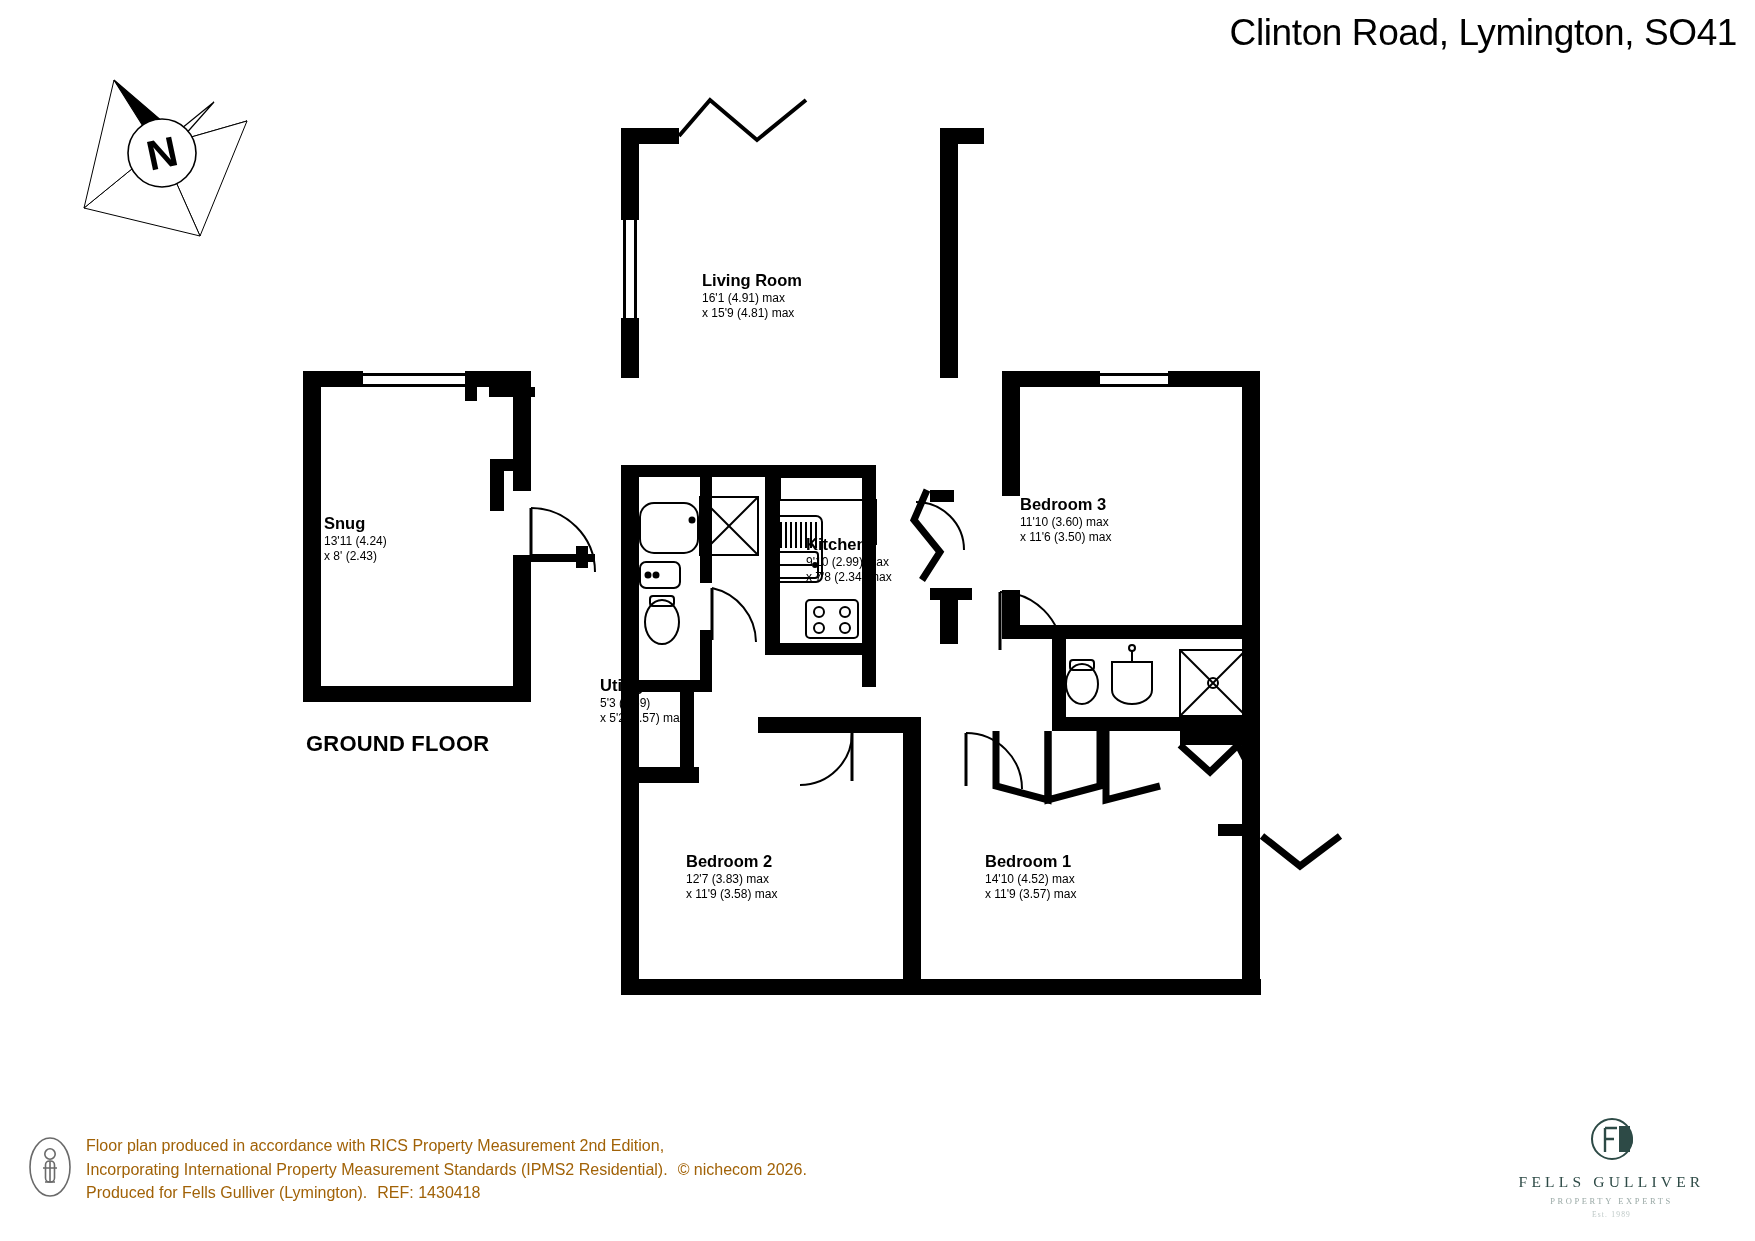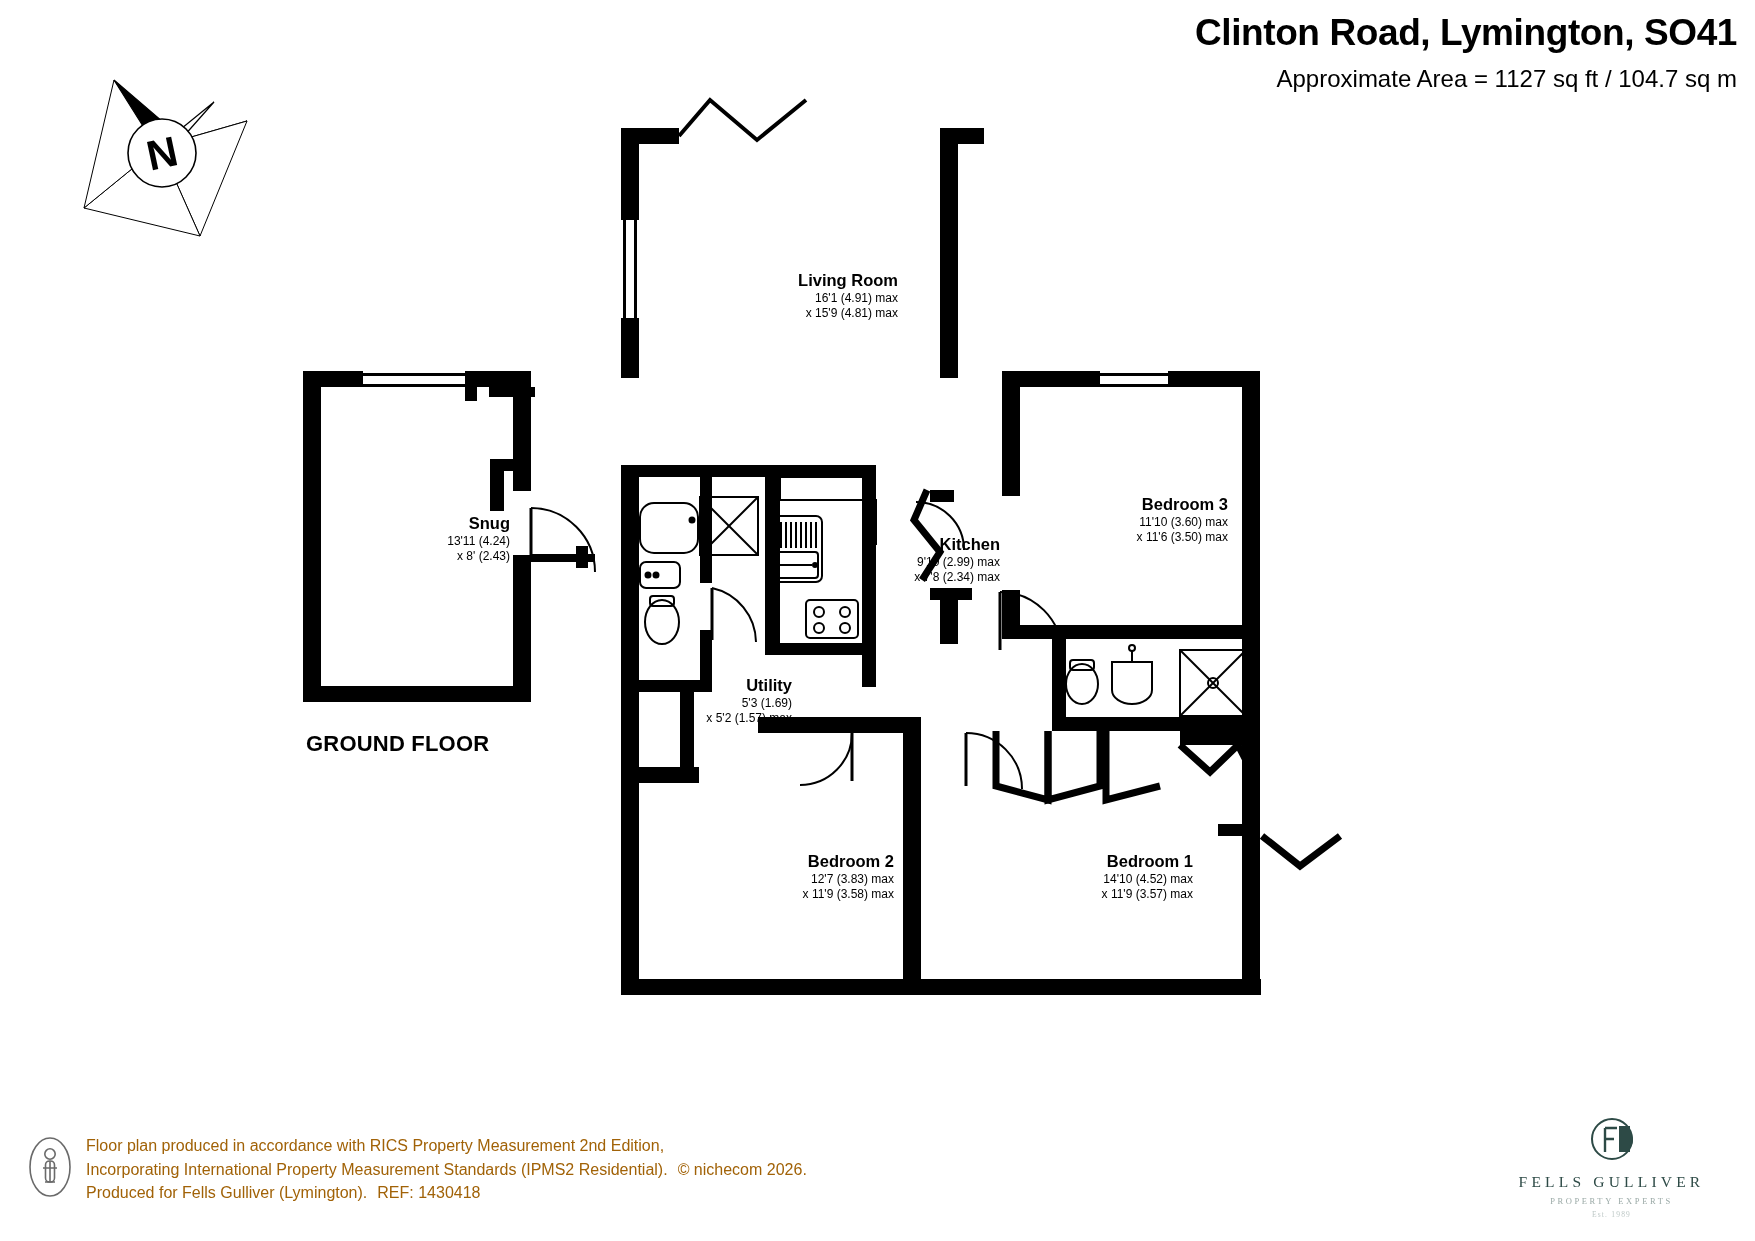--- a/index.html
+++ b/index.html
@@ -18,21 +18,21 @@
 
   
   #header {
     position: absolute;
     right: 18px;
     top: 12px;
     text-align: right;
   }
   #plan-title {
     font-size: 37px;
-    font-weight: bold;
+    font-weight: normal;
     letter-spacing: -0.4px;
     line-height: 1.15;
     white-space: nowrap;
   }
   #plan-area {
     font-size: 24px;
     line-height: 1.3;
     margin-top: 8px;
     white-space: nowrap;
   }
@@ -57,21 +57,21 @@
     position: absolute;
     left: 0;
     top: 0;
     width: 1755px;
     height: 1241px;
   }
 
   
   .room-label {
     position: absolute;
-    text-align: right;
+    text-align: left;
     white-space: nowrap;
     line-height: 1.28;
     pointer-events: none;
   }
   .room-label .rname {
     font-size: 16.5px;
     font-weight: bold;
     display: block;
   }
   .room-label .rdim {
@@ -136,21 +136,20 @@
     color: #bdc8c6;
     font-family: "Liberation Serif", serif;
     text-align: center;
   }
 </style>
 </head>
 <body>
 
 <div id="header">
   <div id="plan-title">Clinton Road, Lymington, SO41</div>
-  <div id="plan-area">Approximate Area = 1127 sq ft / 104.7 sq m</div>
 </div>
 
 <div id="compass">
   <svg width="180" height="180" viewBox="0 0 180 180">
 
     <polygon points="88,88 142,44 96,96" fill="#ffffff" stroke="#000" stroke-width="1.2"></polygon>
     <polygon points="88,88 175,63 96,96" fill="#ffffff" stroke="#000" stroke-width="1.2"></polygon>
     <polygon points="88,88 12,150 92,98" fill="#ffffff" stroke="#000" stroke-width="1.2"></polygon>
     <polygon points="88,88 128,178 96,96" fill="#ffffff" stroke="#000" stroke-width="1.2"></polygon>
     <polygon points="88,88 175,63 128,178" fill="#ffffff" stroke="#000" stroke-width="1.0"></polygon>

